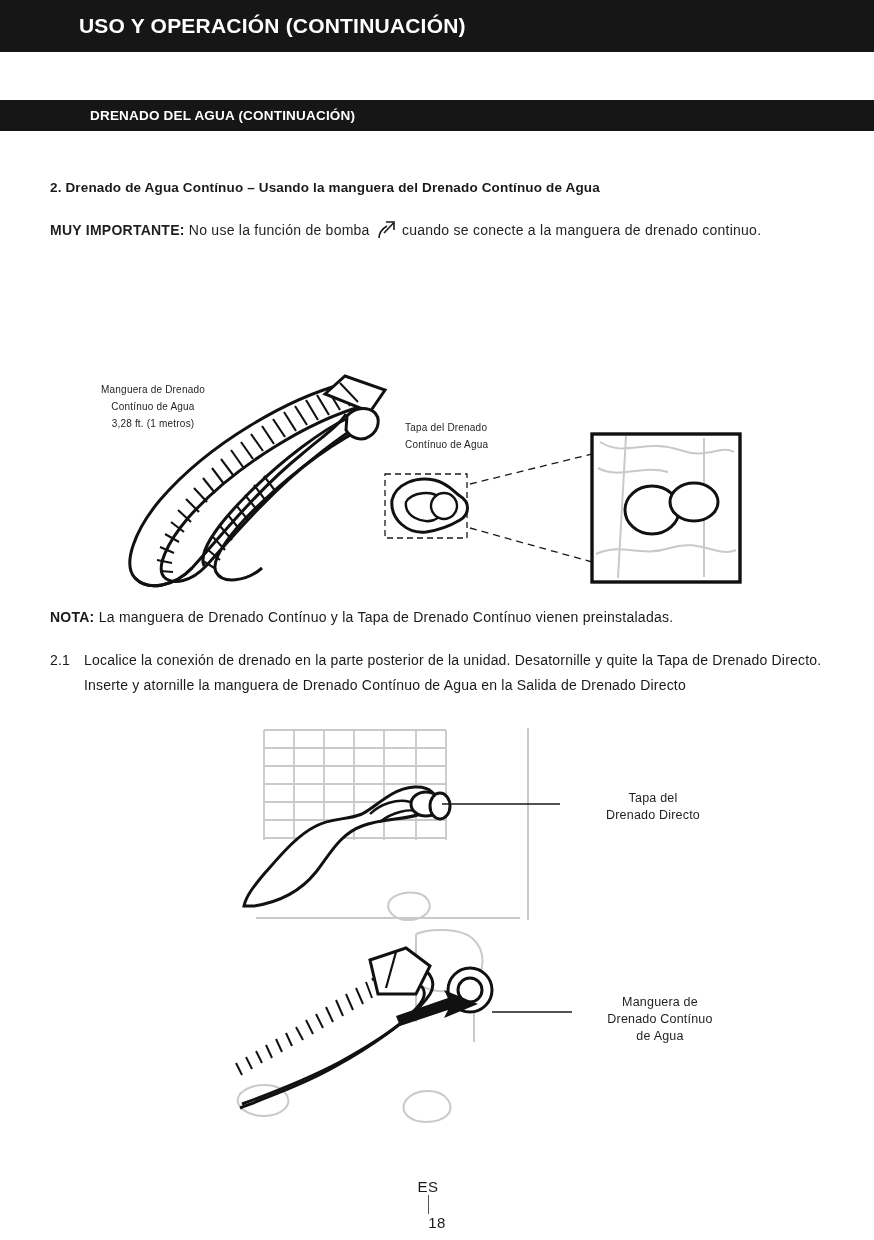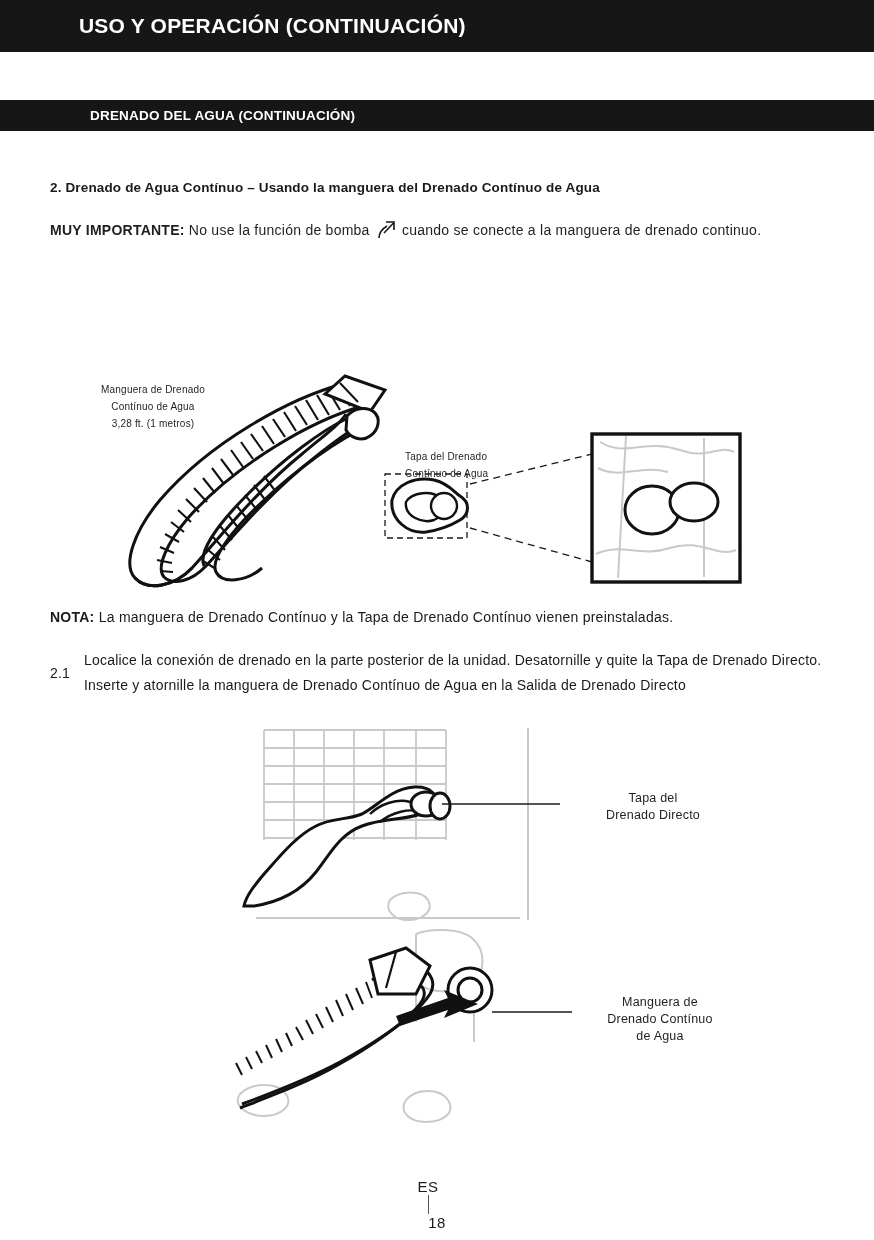--- a/index.html
+++ b/index.html
@@ -95,21 +95,21 @@
   }
   .cap-hose-label {
     position: absolute;
     font-size: 10px;
     line-height: 17px;
     letter-spacing: 0.2px;
     text-align: center;
     color: #1f1f1f;
   }
   .lbl-hose { left: 18px; top: 9px; width: 190px; }
-  .lbl-cap  { left: 365px; top: 47px; width: 175px; text-align: left; margin-top: 29px; }
+  .lbl-cap  { left: 365px; top: 47px; width: 175px; text-align: left; }
 
   
   .note-block {
     position: absolute;
     left: 50px;
     top: 606px;
     width: 790px;
   }
   .note-block p {
     font-size: 14px;
@@ -119,21 +119,20 @@
   }
   .step {
     position: absolute;
     left: 50px;
     top: 648px;
     width: 790px;
     display: flex;
     font-size: 14px;
     line-height: 25px;
     letter-spacing: 0.2px;
-    align-items: center;
   }
   .step .num { width: 34px; flex: 0 0 34px; }
   .step .txt { flex: 1; }
 
   
   .figure-two {
     position: absolute;
     left: 220px;
     top: 722px;
     width: 620px;

